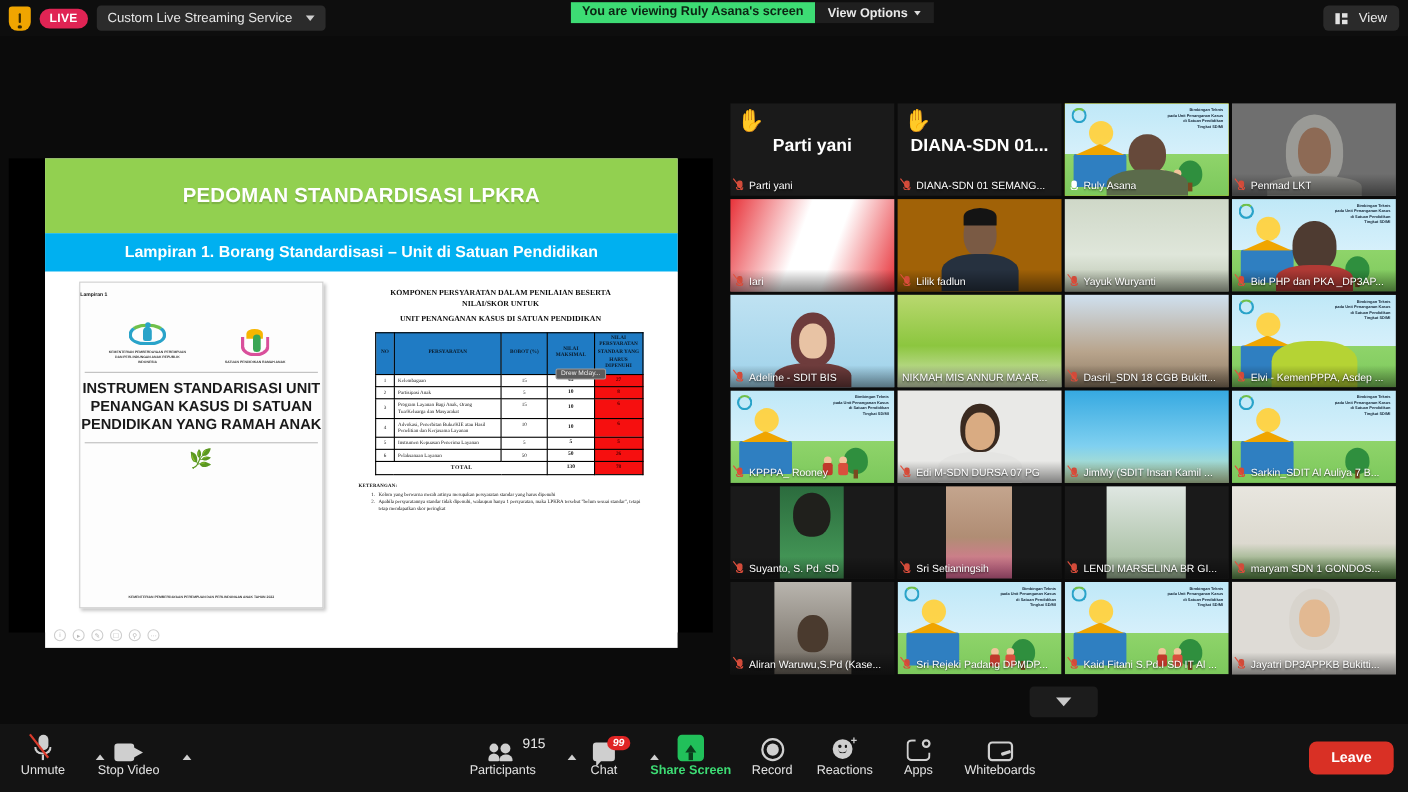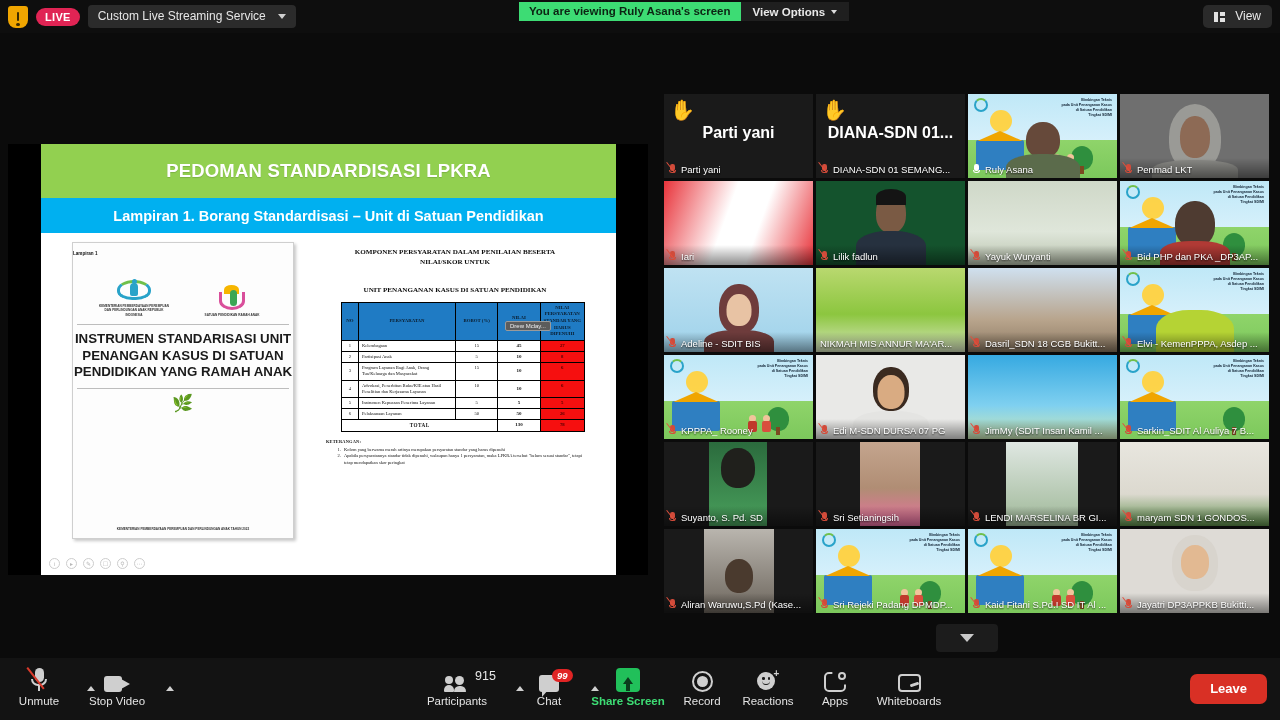--- a/index.html
+++ b/index.html
@@ -47,21 +47,21 @@
   .grid-ico { display:inline-block; width:11px; height:10px; position:relative; }
   .grid-ico i { position:absolute; background:#e2e2e2; display:block; }
   .grid-ico i:nth-child(1){ left:0; top:0; width:4px; height:10px; }
   .grid-ico i:nth-child(2){ left:6px; top:0; width:5px; height:4px; }
   .grid-ico i:nth-child(3){ left:6px; top:6px; width:5px; height:4px; }
 
   
   .share-area { position:absolute; left:8px; top:144px; width:640px; height:431px; background:#000; }
   .slide { position:absolute; left:33px; top:0px; width:575px; height:431px; background:#fff; }
   .slide-green {
-    height:54px; background:#92d050; display:flex; align-items:center; justify-content:center;
+    height:68px; background:#92d050; display:flex; align-items:center; justify-content:center;
   }
   .slide-green span { color:#fff; font-size:18.5px; font-weight:bold; letter-spacing:.2px; text-shadow:0 1px 1px rgba(0,0,0,.15); }
   .slide-blue { height:35px; background:#00b0f0; display:flex; align-items:center; justify-content:center; }
   .slide-blue span { color:#fff; font-size:14.5px; font-weight:bold; }
   .slide-body { position:relative; height:342px; background:#fff; }
 
   .cursor-tag {
     position:absolute; left:464px; top:88px; background:#5c5c5c; border:1px solid #9a9a9a;
     color:#efefef; font-size:6px; padding:1px 4px; border-radius:2px; white-space:nowrap; z-index:5;
   }
@@ -85,21 +85,21 @@
   .spra-mark .leafwrap::after { content:""; position:absolute; left:8px; top:-2px; width:7px; height:16px; background:#3aa655; border-radius:4px; }
   .logo-cap { font-size:3.1px; line-height:4.4px; color:#333; font-weight:bold; }
   .doc-rule { height:1px; background:#bdbdbd; margin:7px 4px 6px; }
   .doc-title { text-align:center; font-size:13.3px; font-weight:bold; color:#1a1a1a; line-height:16.5px; }
   .doc-sprout { width:100%; text-align:center; margin-top:6px; color:#5aa14a; font-size:17px; line-height:17px; }
   .doc-foot { position:absolute; left:0; right:0; bottom:6px; text-align:center; font-size:3.1px; color:#333; line-height:4.6px; font-weight:bold; }
 
   
   .tblblock { position:absolute; left:283px; top:15px; width:262px; }
   .tbl-head { text-align:center; font-family:"Liberation Serif", serif; font-weight:bold; font-size:7.1px; color:#0d0d0d; line-height:9.6px; }
-  .tbl-head .l3 { margin-top:19px; }
+  .tbl-head .l3 { margin-top:5px; }
   table.comp { border-collapse:collapse; width:244px; margin:6px 0 0 17px; font-family:"Liberation Serif", serif; }
   table.comp th {
     background:#1f7bc4; color:#0a1a2a; font-size:4.8px; font-weight:bold; border:1px solid #000;
     text-align:center; vertical-align:middle; padding:2px 1px; line-height:6.6px;
   }
   table.comp th.lastcol { background:#1f7bc4; }
   table.comp td { border:1px solid #000; font-size:4.6px; color:#111; padding:2px 3px; vertical-align:top; line-height:6.2px; }
   table.comp td.c { text-align:center; vertical-align:middle; }
   table.comp td.b { text-align:center; vertical-align:middle; font-weight:bold; font-size:5px; }
   table.comp td.red { background:#f60f0f; color:#4a0000; text-align:center; vertical-align:middle; font-weight:bold; font-size:4.8px; }
@@ -454,21 +454,21 @@
         <div class="scrim"></div>
         <div class="nm">
           <span class="mic-off">
               <i class="body"></i>
               <i class="base"></i>
               <i class="slash"></i>
             </span>
           <span class="lbl">Iari</span>
         </div>
       </div>
-      <div class="tile" style="background:#14532d">
+      <div class="tile" style="background:#a16207">
         <div class="person">
           <span class="ph-head" style="top:12px;width:30px;height:40px;background:#7a5a44;"></span>
           <span class="ph-head" style="top:8px;width:30px;height:16px;background:#141414;border-radius:50% 50% 0 0;"></span>
           <span class="ph-body" style="top:50px;width:70px;height:34px;background:#26313f;"></span>
         </div>
         <div class="scrim"></div>
         <div class="nm">
           <span class="mic-off">
               <i class="body"></i>
               <i class="base"></i>

